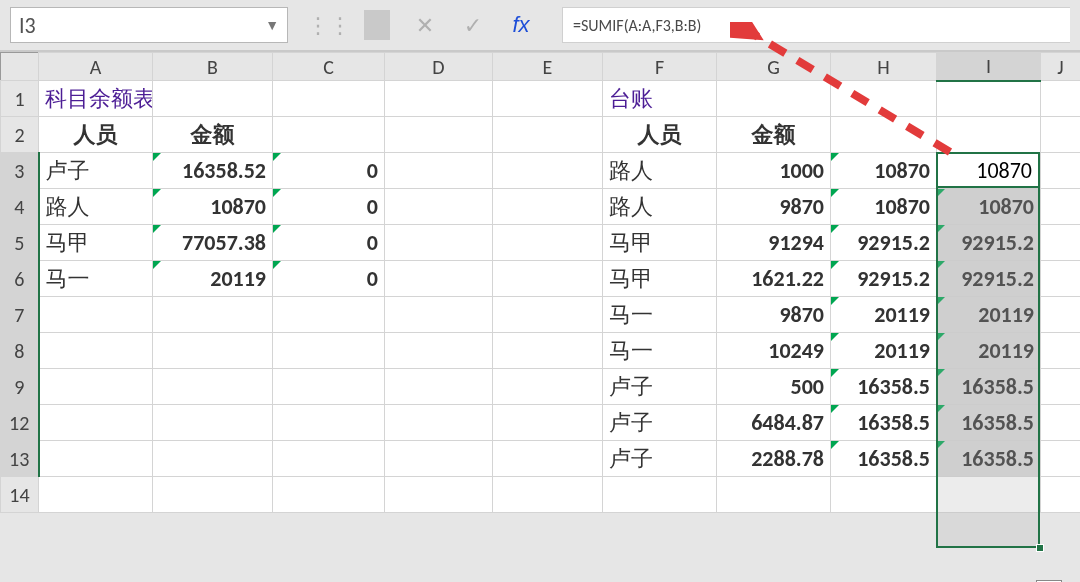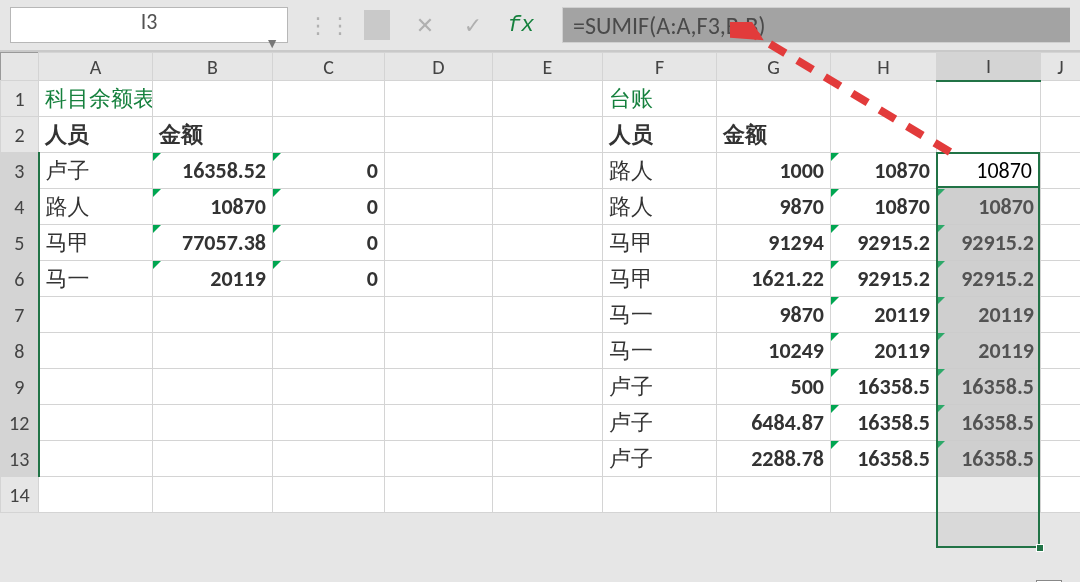--- a/index.html
+++ b/index.html
@@ -25,46 +25,45 @@
     width: 278px;
     height: 36px;
     background: #fff;
     border: 1px solid #b7b7b7;
     display: flex;
     align-items: center;
     padding: 0 8px;
     font-size: 22px;
     color: #525252;
     position: relative;
-    flex-direction: column;
   }
   .name-box .dd {
     margin-left: auto;
     color: #777;
     font-size: 14px;
   }
   .fb-btns {
     display: flex;
     align-items: center;
     gap: 22px;
     color: #b0b0b0;
   }
   .fb-btns span { font-size: 22px; display:inline-flex; align-items:center; justify-content:center; width:26px; }
-  .fb-btns .fx { font-style: italic; color: #15803d; font-family: Liberation Mono, monospace; text-align: center; }
+  .fb-btns .fx { font-style: italic; color: #1d4ed8; font-family: Liberation Sans, sans-serif; text-align: center; }
   .fb-sep { width:1px; height:30px; background:#c9c9c9; }
   .formula-input {
     flex: 1;
     height: 36px;
-    background: #a3a3a3;
+    background: #ffffff;
     border: 1px solid #d0d0d0;
     border-right:none;
     display: flex;
     align-items: center;
     padding: 0 10px;
-    font-size: 24px;
+    font-size: 16px;
     color: #4a4a4a;
   }
   
   .sheet-wrap { background:#fff; }
   table.sheet {
     border-collapse: collapse;
     table-layout: fixed;
     width: 1080px;
   }
   .sheet th, .sheet td {
@@ -93,22 +92,22 @@
     font-size: 20px;
     color: #444;
     width: 38px;
   }
   .col-A{width:114px;} .col-B{width:120px;} .col-C{width:112px;}
   .col-D{width:108px;} .col-E{width:110px;} .col-F{width:114px;}
   .col-G{width:114px;} .col-H{width:106px;} .col-I{width:104px;}
   .col-J{width:40px;}
   thead th.active-col { background:#d4d4d4; border-bottom:2px solid #217346; }
   td.rowhdr.active-row, .rowhdr.sel { background:#d4d4d4; border-right:2px solid #217346; }
-  .bold-hdr { font-weight: bold; text-align:left; }
-  .red { color:#15803d; }
+  .bold-hdr { font-weight: bold; text-align:center; }
+  .red { color:#4c1d95; }
   .num { text-align:right;font-weight:bold; }
   .txt { text-align:left; }
   .greentri::before{
     content:'';
     position:absolute; top:0; left:0;
     border-top:8px solid #00a651;
     border-right:8px solid transparent;
   }
   
   .sel-range{

